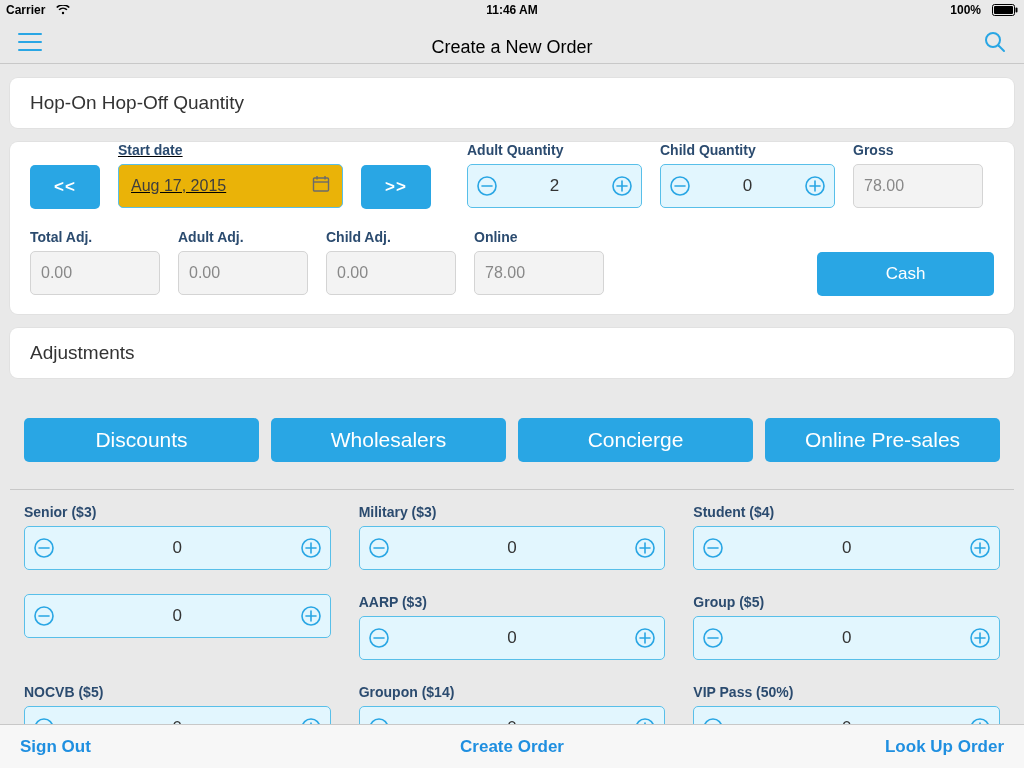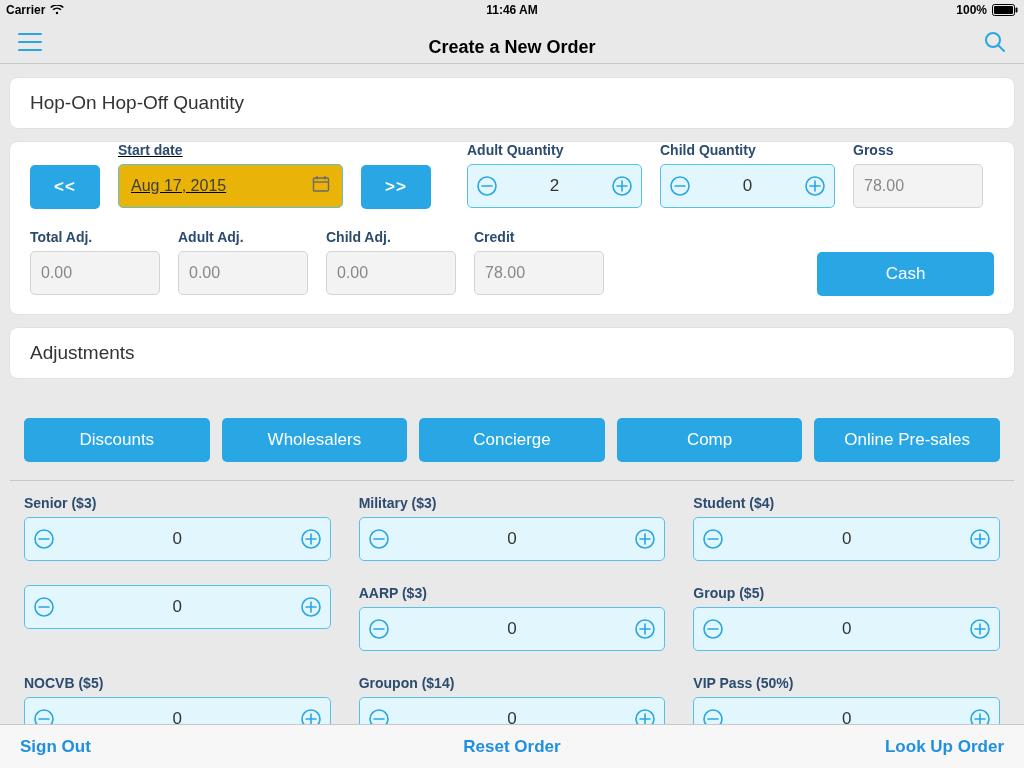--- a/index.html
+++ b/index.html
@@ -1,22 +1,22 @@
 <!DOCTYPE html>
 <html><head>
 <meta charset="utf-8">
 <style>
   * { box-sizing: border-box; margin: 0; padding: 0; }
   html, body { width: 1024px; height: 768px; overflow: hidden; font-family: -apple-system, "Helvetica Neue", Helvetica, Arial, sans-serif; background: #e9e9e9; }
   .status-bar { height: 20px; background: #e9e9e9; display: flex; justify-content: space-between; align-items: center; font-size: 12px; font-weight: 600; padding: 0 6px; color: #000; }
-  .status-left, .status-right { display: flex; align-items: center; gap: 5px; }
+  .status-left, .status-right { display: flex; align-items: center; gap: 11px; }
   .status-center { position: absolute; left: 50%; transform: translateX(-50%); font-size:12px; font-weight:600;}
   .wifi-icon svg, .battery-icon svg { display:block; }
   .nav-bar { height: 44px; background: #e9e9e9; border-bottom: 1px solid #c8c8c8; display: flex; align-items: center; justify-content: space-between; padding: 0 18px; position: relative; }
-  .nav-title { position:absolute; left:50%; transform:translateX(-50%); font-size: 18px; font-weight: 700; color: #000; margin-top: 12px;}
+  .nav-title { position:absolute; left:50%; transform:translateX(-50%); font-size: 18px; font-weight: 400; color: #000; margin-top: 12px;}
   .nav-side { width: 40px; display:flex; }
   .nav-side.right { justify-content:flex-end;}
   .hamburger svg, .search-icon svg { display: block; }
 
   .content { position:absolute; top:64px; bottom:44px; left:0; right:0; overflow:auto; padding: 14px 10px; }
 
   .card { background: #fff; border-radius: 8px; margin-bottom: 14px; box-shadow: 0 0 0 1px rgba(0,0,0,0.03); }
   .card-header { padding: 14px 20px; font-size: 19px; color: #333; }
   .card-body { padding: 0 20px 18px; }
 
@@ -27,23 +27,23 @@
   .date-input { height:44px; background:#eab308; border:1px solid #58bfe9; border-radius:5px; display:flex; align-items:center; justify-content:space-between; padding:0 12px; font-size:16px; color:#3e3e3e;}
   .btn { height:44px; background:#29a6e4; color:#fff; border:none; border-radius:5px; font-size:17px; font-weight:400; display:flex; align-items:center; justify-content:center; cursor:pointer;}
   .btn.arrow { font-weight:700; letter-spacing:1px;}
   .stepper { height:44px; background:#e2f6fe; border:1px solid #58bfe9; border-radius:5px; display:flex; align-items:center; justify-content:space-between; padding:0 8px;}
   .stepper .minus, .stepper .plus { width:22px; height:22px; cursor:pointer;}
   .stepper .minus circle, .stepper .plus circle { fill:none; stroke:#29a6e4; stroke-width:1.6; }
   .stepper .minus line, .stepper .plus line { stroke:#29a6e4; stroke-width:1.6; stroke-linecap:round;}
   .stepper .val { font-size:17px; color:#333;}
 
   .tabs-row { display:flex; gap:12px; padding: 26px 14px 18px; }
-  .tab-btn { flex:1; height:44px; background:#29a6e4; color:#fff; border-radius:5px; display:flex; align-items:center; justify-content:center; font-size:17px;}
-
-  .adj-list { border-top:1px solid #c8c8c8; padding: 14px 14px 0;}
+  .tab-btn { flex:1; height:44px; background:#29a6e4; color:#fff; border-radius:5px; display:flex; align-items:center; justify-content:center; font-size:21px;}
+
+  .adj-list { border-top:1px solid #c8c8c8; padding: 14px 14px 0; margin-top: 9px;}
   .adj-grid { display:grid; grid-template-columns: repeat(3,1fr); gap: 24px 28px;}
   .adj-item { display:flex; flex-direction:column; gap:6px;}
 
   .toolbar { position:absolute; bottom:0; left:0; right:0; height:44px; background:#f7f7f7; border-top:1px solid #c8c8c8; display:flex; align-items:center; justify-content:space-between; padding:0 20px;}
   .toolbar-btn { color:#1f8fe0; font-size:17px; font-weight:600; cursor:pointer; background:none; border:none;}
   .toolbar-center { position:absolute; left:50%; transform:translateX(-50%);}
 </style>
 </head>
 <body>
 
@@ -161,21 +161,21 @@
         </div>
         <div class="field" style="width:130px;">
           <div class="label">Adult Adj.</div>
           <div class="readonly-input">0.00</div>
         </div>
         <div class="field" style="width:130px;">
           <div class="label">Child Adj.</div>
           <div class="readonly-input">0.00</div>
         </div>
         <div class="field" style="width:130px;">
-          <div class="label">Credit</div>
+          <div class="label">Online</div>
           <div class="readonly-input">78.00</div>
         </div>
         <div class="field" style="flex:1; justify-content:flex-end;">
           <div style="height:17px;"></div>
         </div>
         <div class="field" style="flex:1; justify-content:flex-end;">
           <div style="height:17px;"></div>
           <button class="btn">Cash</button>
         </div>
       </div>
@@ -184,21 +184,20 @@
 
   <div class="card">
     <div class="card-header">Adjustments</div>
   </div>
 
   <div>
     <div class="tabs-row" id="tabs-row">
         <div class="tab-btn">Discounts</div>
         <div class="tab-btn">Wholesalers</div>
         <div class="tab-btn">Concierge</div>
-        <div class="tab-btn">Comp</div>
         <div class="tab-btn">Online Pre-sales</div>
       </div>
     <div class="adj-list">
       <div class="adj-grid" id="adj-grid">
           <div class="adj-item">
             <div class="label">Senior ($3)</div>
             <div class="stepper">
               <span class="minus"><svg viewBox="0 0 22 22">
                   <circle cx="11" cy="11" r="9"></circle>
                   <line x1="6" y1="11" x2="16" y2="11"></line>
@@ -331,15 +330,15 @@
             </div>
           </div>
         </div>
     </div>
   </div>
 
 </div>
 
 <div class="toolbar">
   <button class="toolbar-btn">Sign Out</button>
-  <button class="toolbar-btn toolbar-center">Reset Order</button>
+  <button class="toolbar-btn toolbar-center">Create Order</button>
   <button class="toolbar-btn">Look Up Order</button>
 </div>
 
 </body></html>

